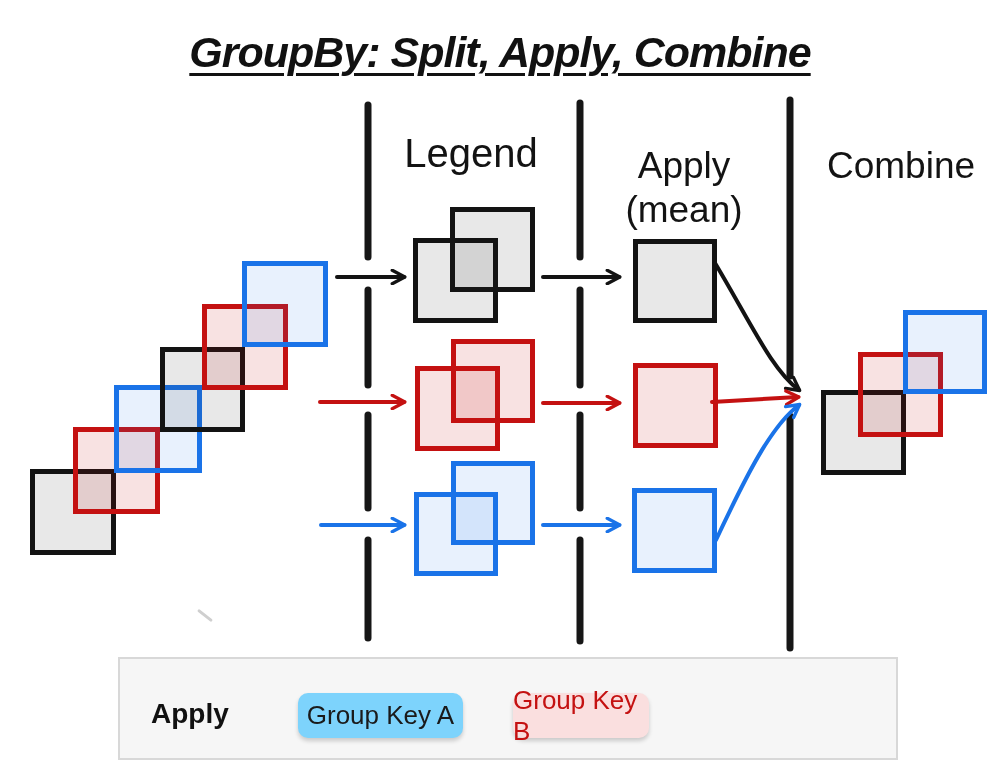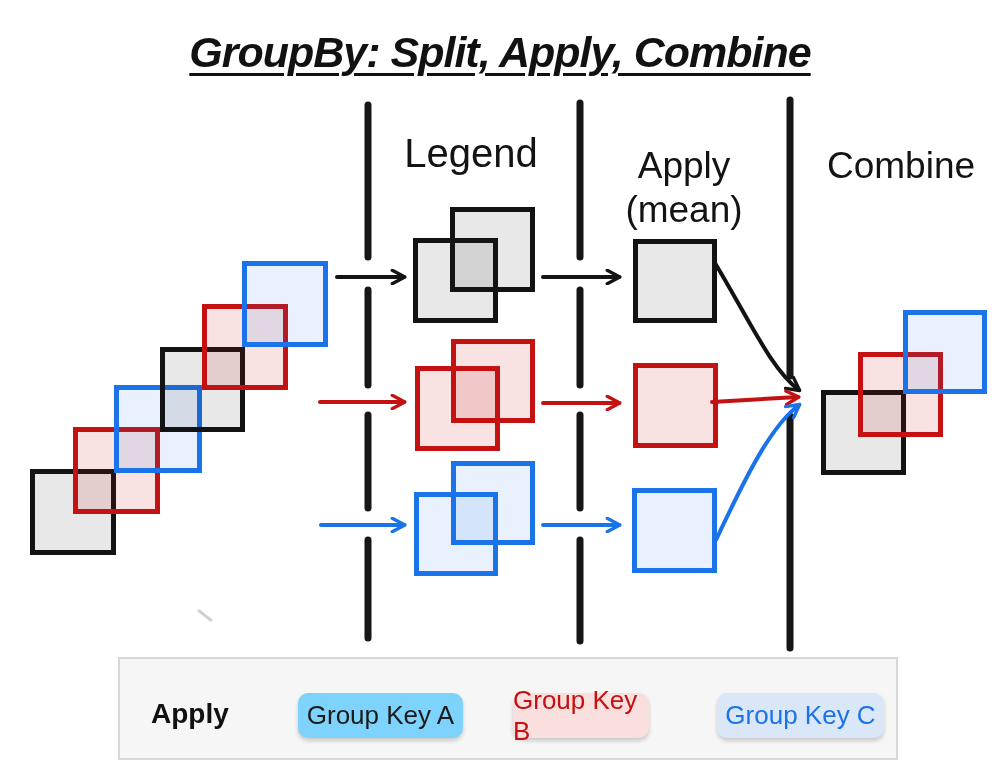--- a/index.html
+++ b/index.html
@@ -102,15 +102,14 @@
       <path d="M 712 402 L 798 397" fill="none" stroke="#c41111" stroke-width="4" stroke-linecap="round" marker-end="url(#head-B)"></path>
       <path d="M 716 540 C 746 476, 771 426, 799 405" fill="none" stroke="#1a73e8" stroke-width="4" stroke-linecap="round" marker-end="url(#head-C)"></path>
     </svg>
 
   <div class="stray-mark"></div>
 
   <div class="legend-box"></div>
   <div class="legend-title">Apply</div>
   <div class="legend-pill" style="left: 298px; width: 165px; background: #7dd3fc; color: rgb(26, 26, 26);">Group Key A</div>
   <div class="legend-pill" style="left: 513px; width: 136px; background: rgb(250, 223, 223); color: rgb(196, 17, 17);">Group Key B</div>
-  <div class="legend-pill" style="left: 717px; width: 167px; background: rgb(217, 231, 249); color: rgb(26, 115, 232);">Group Key C</div>
 
 </div>
 
 </body></html>

